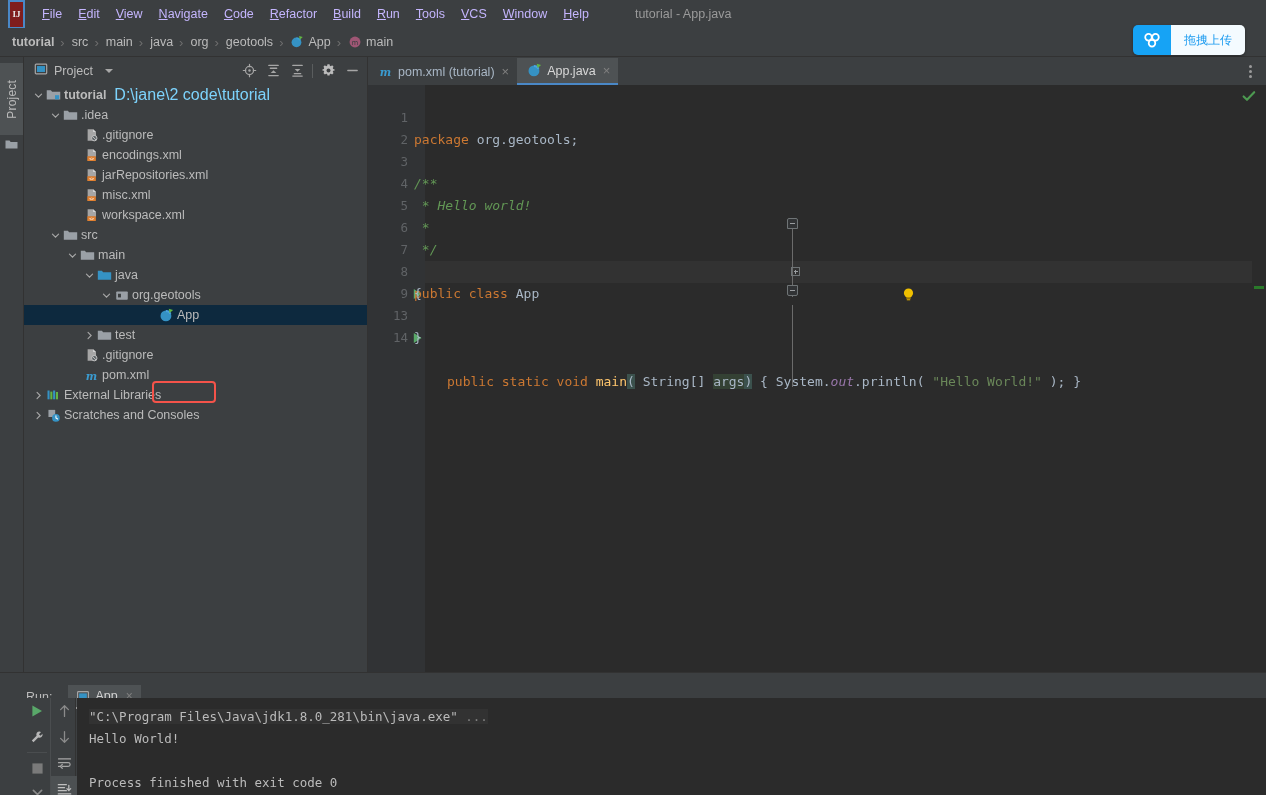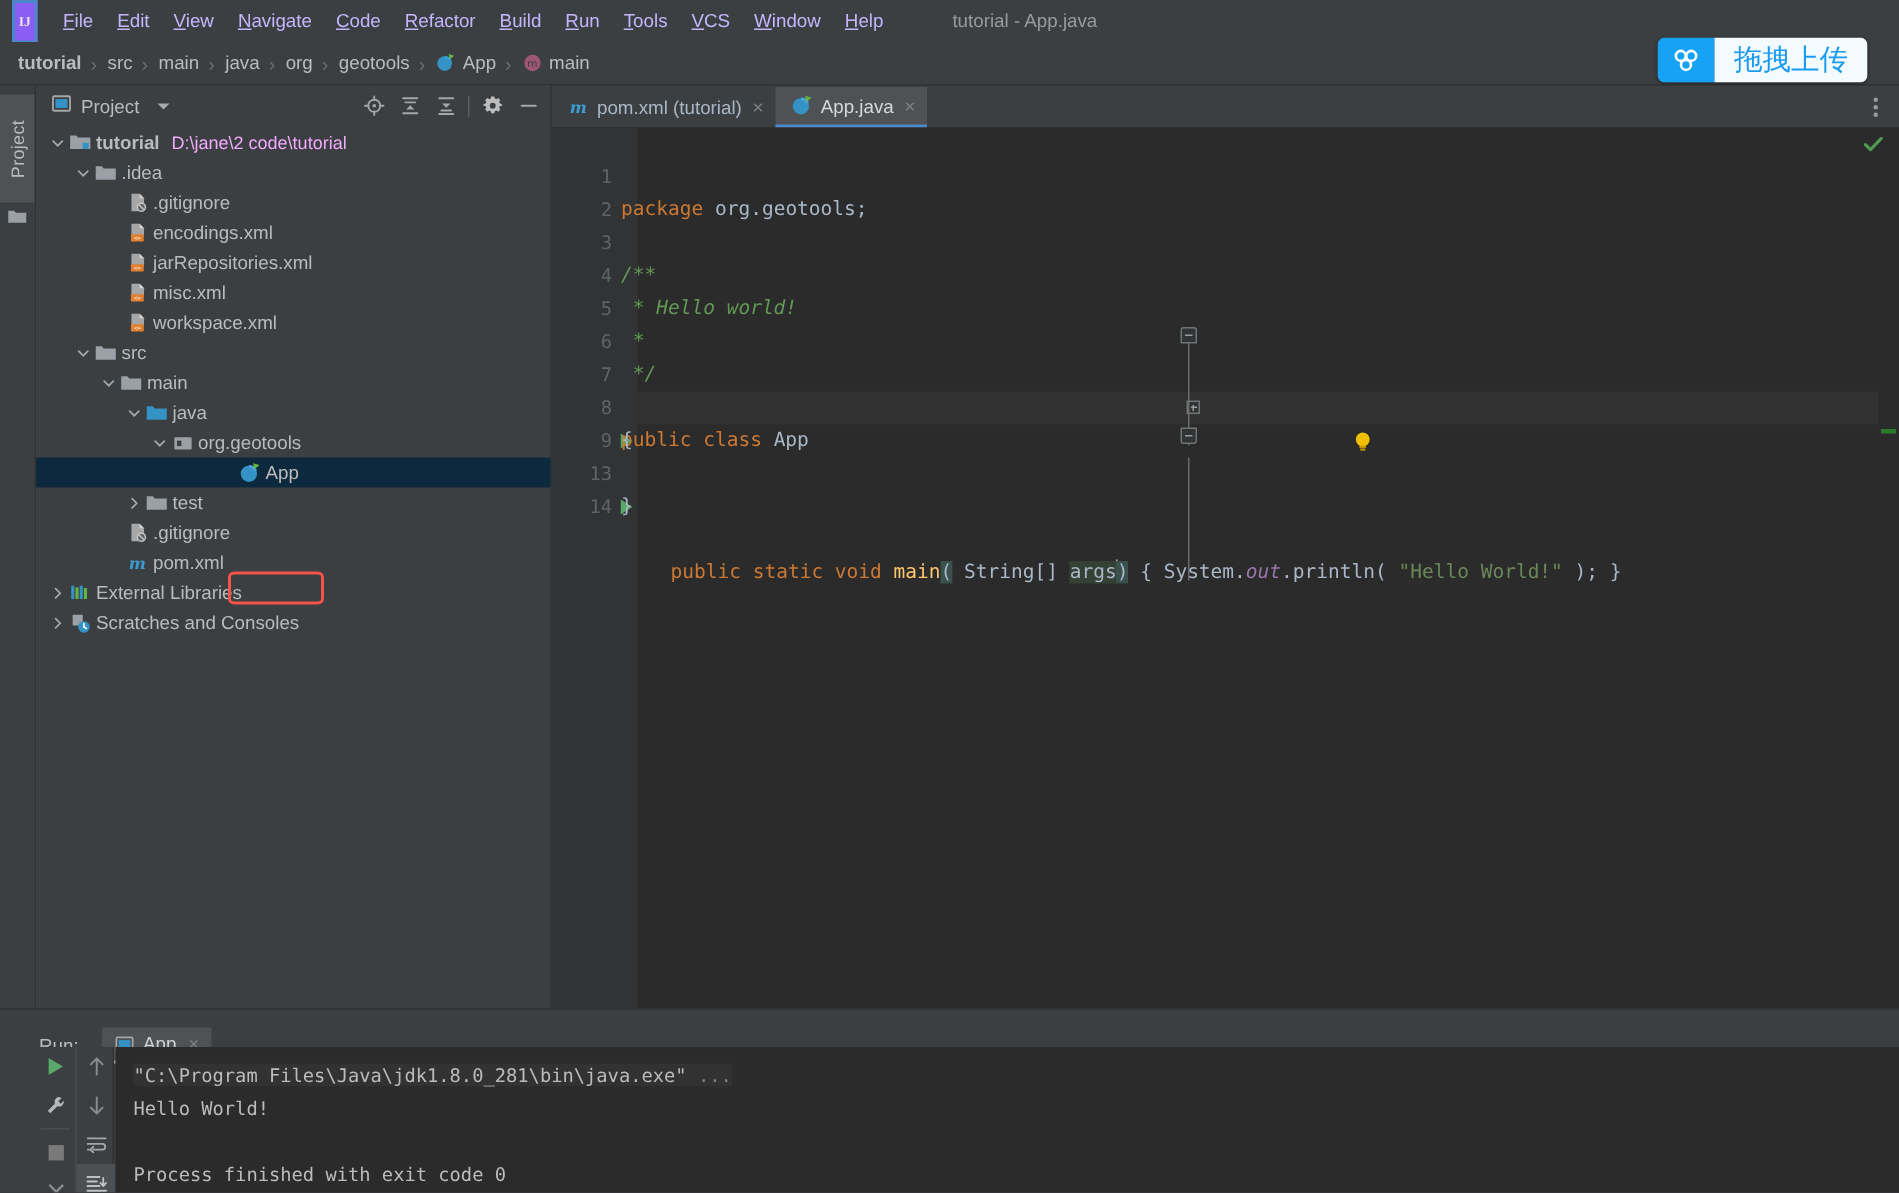--- a/index.html
+++ b/index.html
@@ -25,21 +25,21 @@
     left: 0; top: 0;
     width: 1266px; height: 28px;
     background: #3c3f41;
     display: flex;
     align-items: center;
   }
   .ij-logo {
     width: 17px; height: 29px;
     margin-left: 8px; margin-right: 9px;
     border: 2px solid #4a88c7;
-    background: #8b5cf6;
+    background: #7f1d1d;
     color: #e8e8e8;
     font-size: 9px;
     font-weight: bold;
     font-family: "Liberation Serif", serif;
     display: flex;
     align-items: center;
     justify-content: center;
     box-sizing: border-box;
   }
   .menu-item {
@@ -101,21 +101,21 @@
     width: 38px; height: 30px;
     background: #16a3f5;
     display: flex;
     align-items: center;
     justify-content: center;
   }
   .upload-label {
     height: 30px;
     background: #f4fbff;
     color: #1b9bf0;
-    font-size: 19px;
+    font-size: 12px;
     display: flex;
     align-items: center;
     padding: 0 13px;
     white-space: nowrap;
   }
 
   
   .stripe {
     position: absolute;
     left: 0; top: 57px;
@@ -230,23 +230,23 @@
     width: 17px; height: 20px;
     display: flex;
     align-items: center;
     justify-content: center;
     flex: 0 0 auto;
     margin-right: 2px;
   }
   .trow .txt { line-height: 20px; }
   .trow .txt.bold { font-weight: bold; }
   .trow .path {
-    color: #f0abfc;
+    color: #7dd3fc;
     margin-left: 8px;
-    font-size: 12px;
+    font-size: 16px;
   }
 
   
   .red-box {
     position: absolute;
     left: 128px; top: 324px;
     width: 64px; height: 22px;
     border: 2px solid #f4534a;
     border-radius: 4px;
     box-sizing: border-box;

